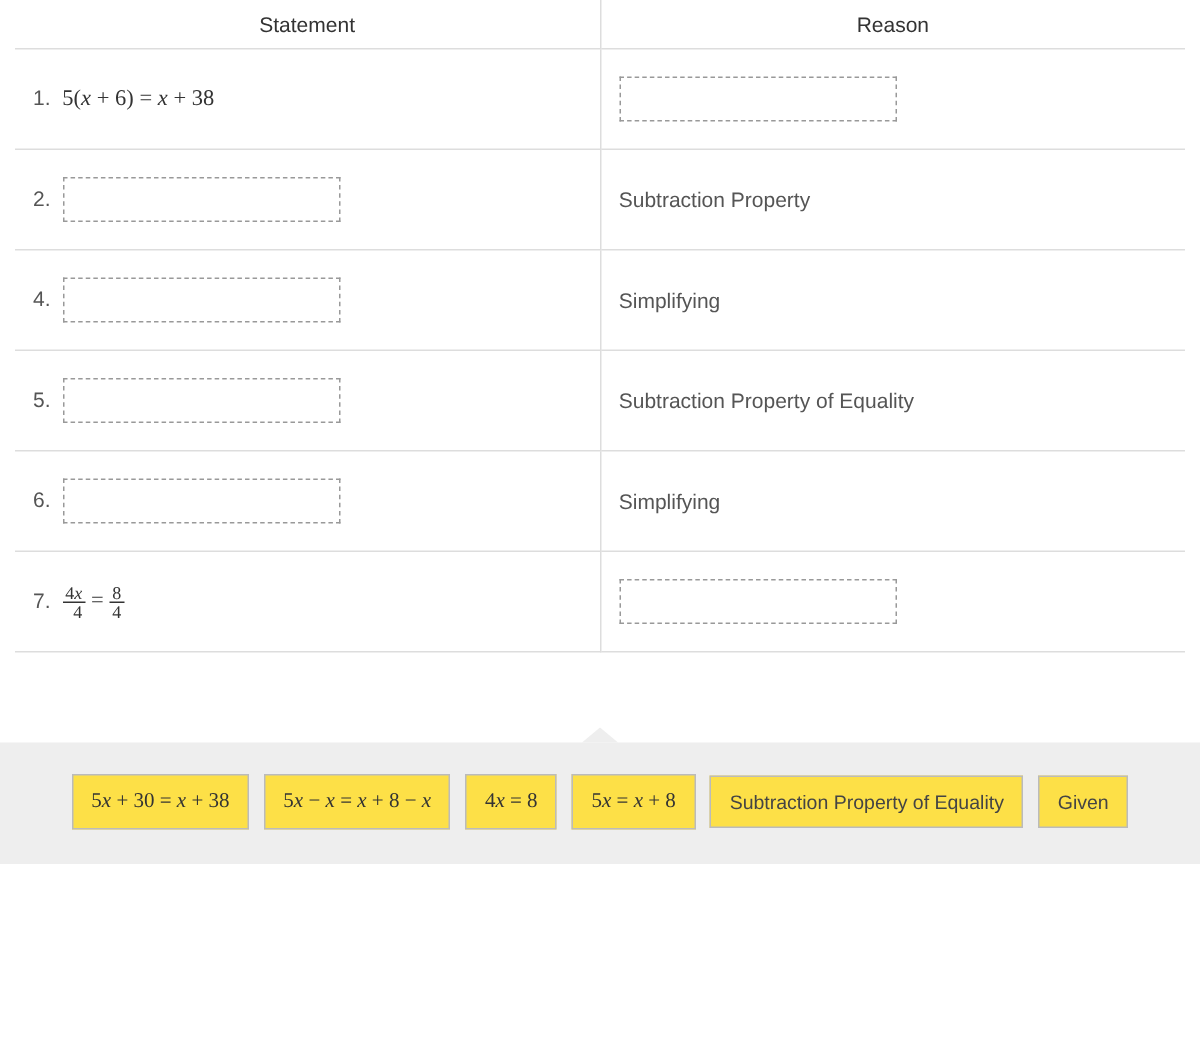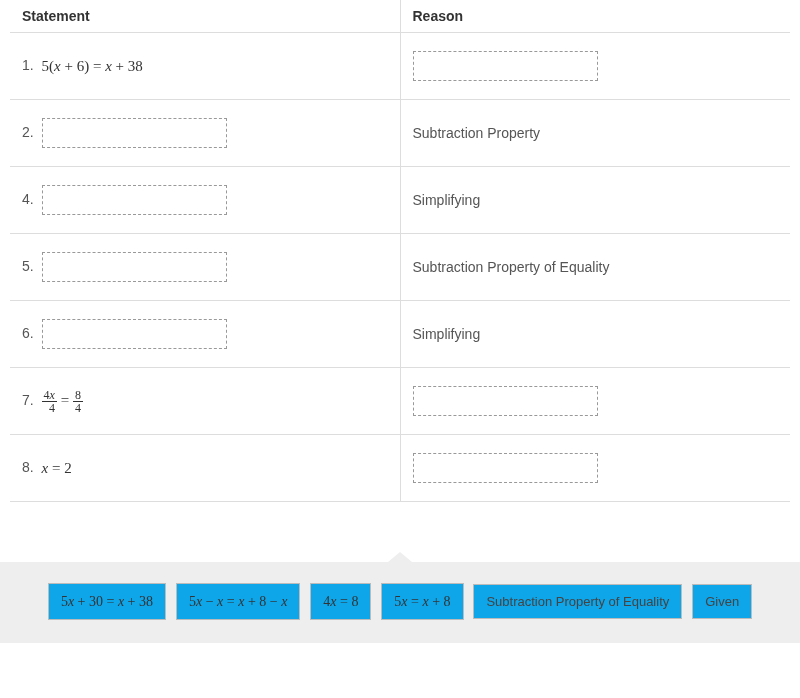--- a/index.html
+++ b/index.html
@@ -13,23 +13,23 @@
       color: #333;
       background: #fff;
       width: 800px;
     }
     .proof-table {
       width: 780px;
       border-collapse: collapse;
       margin: 0 10px;
     }
     .proof-table th {
-      text-align: left;
+      text-align: center;
       padding: 8px 12px;
-      font-weight: bold;
+      font-weight: normal;
       color: #333;
       font-size: 14px;
       border-bottom: 1px solid #ddd;
     }
     .proof-table th:first-child {
       width: 50%;
       border-right: 1px solid #ddd;
     }
     .proof-table td {
       padding: 18px 12px;
@@ -96,21 +96,21 @@
       left: 50%;
       transform: translateX(-50%);
       width: 0;
       height: 0;
       border-left: 12px solid transparent;
       border-right: 12px solid transparent;
       border-bottom: 10px solid #eee;
     }
     .tile {
       display: inline-block;
-      background: #0ea5e9;
+      background: #fde047;
       border: 1px solid #bbb;
       padding: 9px 12px;
       margin: 3px 3px;
       font-size: 13px;
       color: #444;
       cursor: pointer;
       vertical-align: middle;
     }
     .tile .math {
       font-size: 14px;
@@ -169,27 +169,20 @@
       <td>
         <span class="row-num">7.</span>
         <span class="math">
           <span class="frac"><span class="num">4<span class="var">x</span></span><span class="den">4</span></span>
           =
           <span class="frac"><span class="num">8</span><span class="den">4</span></span>
         </span>
       </td>
       <td><span class="drop-target"></span></td>
     </tr>
-    <tr>
-      <td>
-        <span class="row-num">8.</span>
-        <span class="math"><span class="var">x</span> = 2</span>
-      </td>
-      <td><span class="drop-target"></span></td>
-    </tr>
   </tbody>
 </table>
 
 <div class="answer-bank">
   <div class="bank-row">
     <span class="tile"><span class="math">5<span class="var">x</span> + 30 = <span class="var">x</span> + 38</span></span>
     <span class="tile"><span class="math">5<span class="var">x</span> − <span class="var">x</span> = <span class="var">x</span> + 8 − <span class="var">x</span></span></span>
     <span class="tile"><span class="math">4<span class="var">x</span> = 8</span></span>
     <span class="tile"><span class="math">5<span class="var">x</span> = <span class="var">x</span> + 8</span></span>
     <span class="tile">Subtraction Property of Equality</span>

